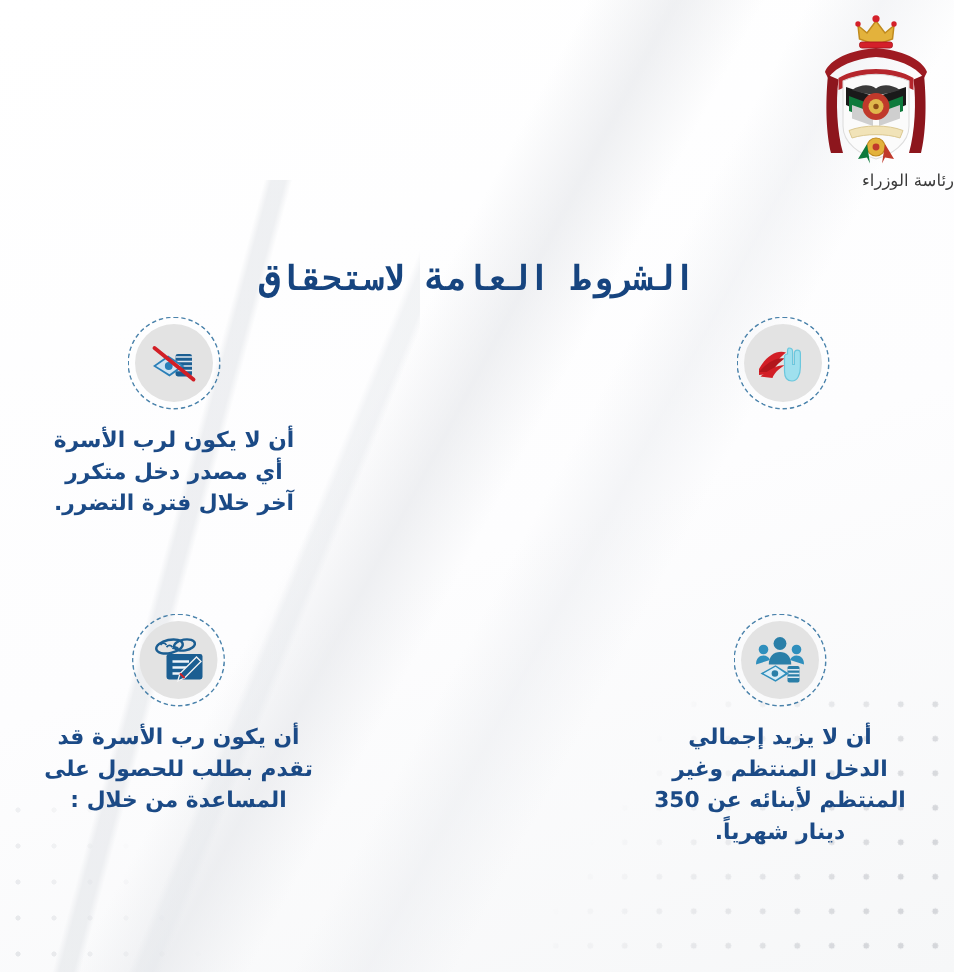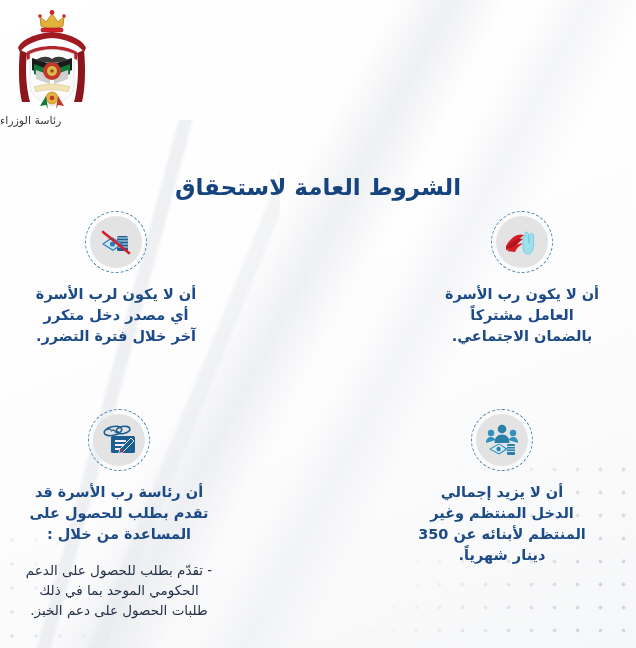--- a/index.html
+++ b/index.html
@@ -36,28 +36,28 @@
   .dots-left{
     position:absolute;left:0;bottom:0;width:150px;height:120px;
     background-image:radial-gradient(#dcdee2 1.6px, rgba(255,255,255,0) 1.8px);
     background-size:24px 24px;
     -webkit-mask-image:linear-gradient(60deg, rgba(0,0,0,.7) 10%, rgba(0,0,0,0) 65%);
             mask-image:linear-gradient(60deg, rgba(0,0,0,.7) 10%, rgba(0,0,0,0) 65%);
     pointer-events:none;
   }
 
   
-  .crest-wrap{position:absolute;left:0;right:0;top:8px;display:flex;flex-direction:column;align-items:flex-end;}
+  .crest-wrap{position:absolute;left:0;right:0;top:8px;display:flex;flex-direction:column;align-items:flex-start;}
   .crest-caption{margin-top:2px;color:#3a3a3a;font-size:11px;letter-spacing:.5px;}
 
   
   .title{
     position:absolute;left:0;right:0;top:172px;
     text-align:center;color:#16447f;
-    font-size:23px;font-weight:bold;line-height:1.35;letter-spacing:0;
+    font-size:23px;font-weight:bold;line-height:1.35;letter-spacing:0;font-family:Liberation Mono, monospace;
   }
   .title span{display:block;}
 
   
   .item{position:absolute;text-align:center;}
   .item .icon-holder{display:flex;justify-content:center;margin-bottom:9px;}
   .badge{position:relative;width:52px;height:52px;}
   .badge .ring{
     position:absolute;inset:-5px;border:1.6px dashed #2e6f9e;border-radius:50%;opacity:.85;
   }
@@ -66,21 +66,21 @@
     display:flex;align-items:center;justify-content:center;
   }
   .badge svg{display:block;}
   .item p{margin:16px;color:#1b4a86;font-weight:bold;font-size:14.5px;line-height:1.45;text-align:center;}
   .item .sub{font-weight:normal;font-size:13.5px;line-height:1.48;color:#26324a;}
 
   #item-1{left:16px;top:216px;width:200px;}
   #item-2{left:424px;top:216px;width:196px;}
   #item-3{left:212px;top:348px;width:212px;}
   #item-4{left:6px;top:414px;width:226px;}
-  #item-5{left:402px;top:414px;width:200px;}
+  #item-5{left:420px;top:414px;width:200px;}
 </style>
 </head>
 <body>
 
 <div id="page">
   <div class="streaks"></div>
   <div class="dots"></div>
   <div class="dots-left"></div>
 
   <div class="crest-wrap">
@@ -151,21 +151,20 @@
         <div class="disc">
           <svg width="36" height="32" viewBox="0 0 36 32">
             <path d="M2 20 C7 11 14 7 20 9 C16 12 14 15 13 18 C11 22 7 24 2 24 Z" fill="#d21f26"></path>
             <path d="M2 22 C8 15 14 12 19 13 C15 16 12 19 11 22 Z" fill="#b3161c"></path>
             <path d="M3 25 C9 20 15 17 19 17.5 C15 20 12 23 11 26 Z" fill="#d21f26"></path>
             <path d="M22 6 C23.6 6 24.4 7 24.4 8.4 L24.4 17 L25.6 17 L25.6 9.6 C25.6 8.3 26.4 7.4 27.6 7.4 C28.8 7.4 29.6 8.3 29.6 9.6 L29.6 18.5 C29.6 24 27.4 28 24 28 C20.6 28 19 25.4 19 21.5 L19 12 C19 10.8 19.8 10 21 10 L21 8.4 C21 7 21.2 6 22 6 Z" fill="#9fe0ee" stroke="#6cc7dd" stroke-width=".8"></path>
           </svg>
         </div>
       </div>
     </div>
-    <p>أن لا يكون رب الأسرة العامل مشتركاً بالضمان الاجتماعي.</p>
   </div>
 
 
   <div class="item" id="item-4">
     <div class="icon-holder">
       <div class="badge">
         <div class="ring"></div>
         <div class="disc">
           <svg width="36" height="34" viewBox="0 0 36 34">
             <g fill="none" stroke="#1b5e92" stroke-width="1.6">
@@ -174,22 +173,21 @@
               <ellipse cx="22" cy="7" rx="7" ry="3.6" transform="rotate(-10 22 7)"></ellipse>
             </g>
             <rect x="10" y="13" width="24" height="17" rx="1.6" fill="#1b5e92"></rect>
             <path d="M14 18 h11 M14 22 h14 M14 26 h8" stroke="#eef4f9" stroke-width="1.8"></path>
             <path d="M30 15 L19 26 L17.5 31 L22 29 L33 18 Z" fill="#1b5e92" stroke="#f3f3f3" stroke-width=".9"></path>
             <path d="M19 26 L22 29" stroke="#d21f26" stroke-width="1.3"></path>
           </svg>
         </div>
       </div>
     </div>
-    <p>أن رئاسة رب الأسرة قد تقدم بطلب للحصول على المساعدة من خلال :</p>
-    <p class="sub">- تقدّم بطلب للحصول على الدعم الحكومي الموحد بما في ذلك طلبات الحصول على دعم الخبز.</p>
+    <p>أن يكون رب الأسرة قد تقدم بطلب للحصول على المساعدة من خلال :</p>
   </div>
 
   <div class="item" id="item-5">
     <div class="icon-holder">
       <div class="badge">
         <div class="ring"></div>
         <div class="disc">
           <svg width="36" height="34" viewBox="0 0 36 34">
             <circle cx="18" cy="6" r="4.3" fill="#2a7fa8"></circle>
             <path d="M10.5 20 C10.5 14.6 13.7 11.6 18 11.6 C22.3 11.6 25.5 14.6 25.5 20 Z" fill="#2a7fa8"></path>

